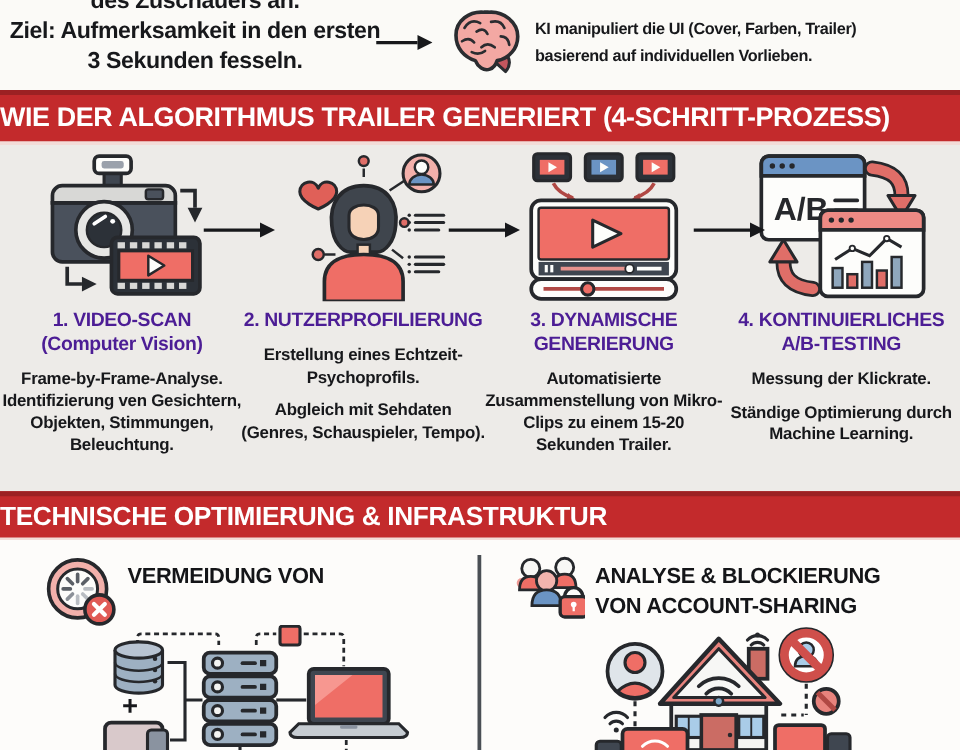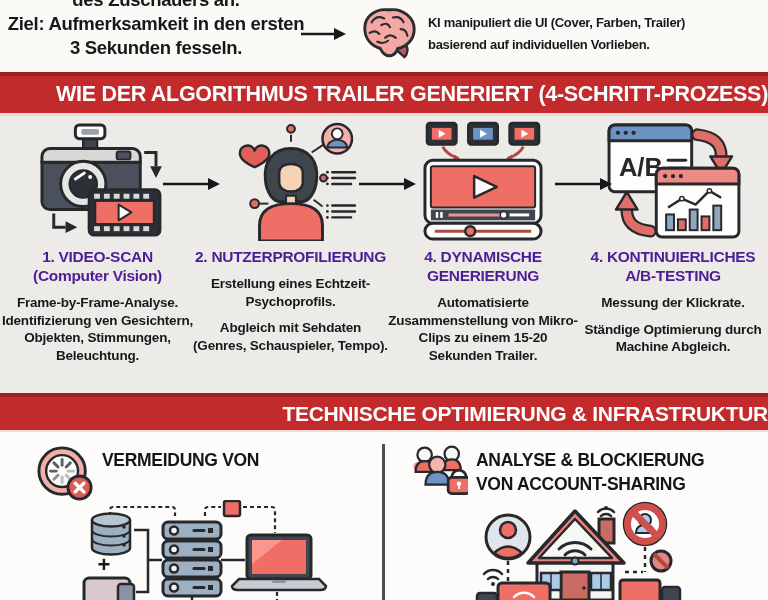--- a/index.html
+++ b/index.html
@@ -8,22 +8,22 @@
   .canvas { position:relative; width:768px; height:600px; overflow:hidden; background:#fbfaf7; color:#17181b; }
   .abs { position:absolute; }
 
   
   .intro-left { left:2px; top:-12px; width:308px; text-align:center; font-weight:bold;
                 font-size:18.5px; line-height:24px; letter-spacing:-0.3px; }
   .intro-right { left:428px; top:12px; font-weight:bold; font-size:13px; line-height:22px; letter-spacing:-0.3px; }
 
   
   .banner { left:0; width:768px; background:#c32a2c; border-top:4px solid #9c2123;
-            border-bottom:3px solid #f3dcd8; color:#ffffff; font-weight:bold; text-align:right;
-            letter-spacing:-0.3px;padding-left:44px; }
+            border-bottom:3px solid #f3dcd8; color:#ffffff; font-weight:bold; text-align:left;
+            letter-spacing:-0.3px; }
   .banner1 { top:72px; height:44px; font-size:21.5px; line-height:37px; }
   .banner2 { top:393px; height:40px; font-size:21px; line-height:33px; }
 
   
   .steps-bg { left:0; top:116px; width:768px; height:277px; background:#edebe8; }
   .step { position:absolute; top:120px; text-align:center; }
   .step .icon-box { height:122px; display:flex; align-items:center; justify-content:center; }
   .step h3 { font-size:15.5px; line-height:19px; letter-spacing:-0.3px; margin-top:5px; color:#4c1d95; }
   .step h3 div:empty { display:none; }
   .step p { font-size:13.5px; font-weight:bold; line-height:17.5px; letter-spacing:-0.2px; margin-top:9px; color:#17181b; }
@@ -192,21 +192,21 @@
         <rect x="31.5" y="92.5" width="2.5" height="6" fill="#fdfdfb"></rect>
         <line x1="40" y1="95.5" x2="96" y2="95.5" stroke="#e8938d" stroke-width="3"></line>
         <circle cx="96" cy="95.5" r="3.5" fill="#fdfdfb" stroke="#26282c" stroke-width="1.5"></circle>
         <line x1="102" y1="95.5" x2="122" y2="95.5" stroke="#fdfdfb" stroke-width="3"></line>
         <rect x="16" y="104" width="118" height="16" rx="8" fill="#fdfdfb" stroke="#26282c" stroke-width="3"></rect>
         <line x1="26" y1="112" x2="124" y2="112" stroke="#b04844" stroke-width="3"></line>
         <circle cx="62" cy="112" r="5" fill="#ef6e66" stroke="#26282c" stroke-width="2.5"></circle>
       </svg>
     </div>
     <h3>
-      <div>4. DYNAMISCHE</div>
+      <div>3. DYNAMISCHE</div>
       <div>GENERIERUNG</div>
     </h3>
     <p>Automatisierte Zusammenstellung von Mikro-Clips zu einem 15-20 Sekunden Trailer.</p>
 
   </div>
 
   <div class="step" style="left:578px; width:190px;">
     <div class="icon-box">
       <svg width="150" height="120" viewBox="0 0 150 122">
         <rect x="10" y="4" width="84" height="68" rx="6" fill="#fdfdfb" stroke="#26282c" stroke-width="3"></rect>
@@ -241,21 +241,21 @@
         <path d="M52 112 C34 110 28 102 28 90" fill="none" stroke="#26282c" stroke-width="13" stroke-linecap="round"></path>
         <path d="M52 112 C34 110 28 102 28 90" fill="none" stroke="#e06e68" stroke-width="8.5" stroke-linecap="round"></path>
         <polygon points="17,90 39,90 28,72" fill="#e06e68" stroke="#26282c" stroke-width="2.5" stroke-linejoin="round"></polygon>
       </svg>
     </div>
     <h3>
       <div>4. KONTINUIERLICHES</div>
       <div>A/B-TESTING</div>
     </h3>
     <p>Messung der Klickrate.</p>
-    <p>Ständige Optimierung durch Machine Abgleich.</p>
+    <p>Ständige Optimierung durch Machine Learning.</p>
   </div>
 
   <svg class="abs" style="left:162px; top:176px;" width="60" height="16" viewBox="0 0 60 16">
     <line x1="1" y1="8" x2="46" y2="8" stroke="#17181b" stroke-width="2.6"></line>
       <polygon points="46,2 46,14 58,8" fill="#17181b"></polygon>
   </svg>
   <svg class="abs" style="left:358px; top:176px;" width="60" height="16" viewBox="0 0 60 16">
     <line x1="1" y1="8" x2="46" y2="8" stroke="#17181b" stroke-width="2.6"></line>
       <polygon points="46,2 46,14 58,8" fill="#17181b"></polygon>
   </svg>

